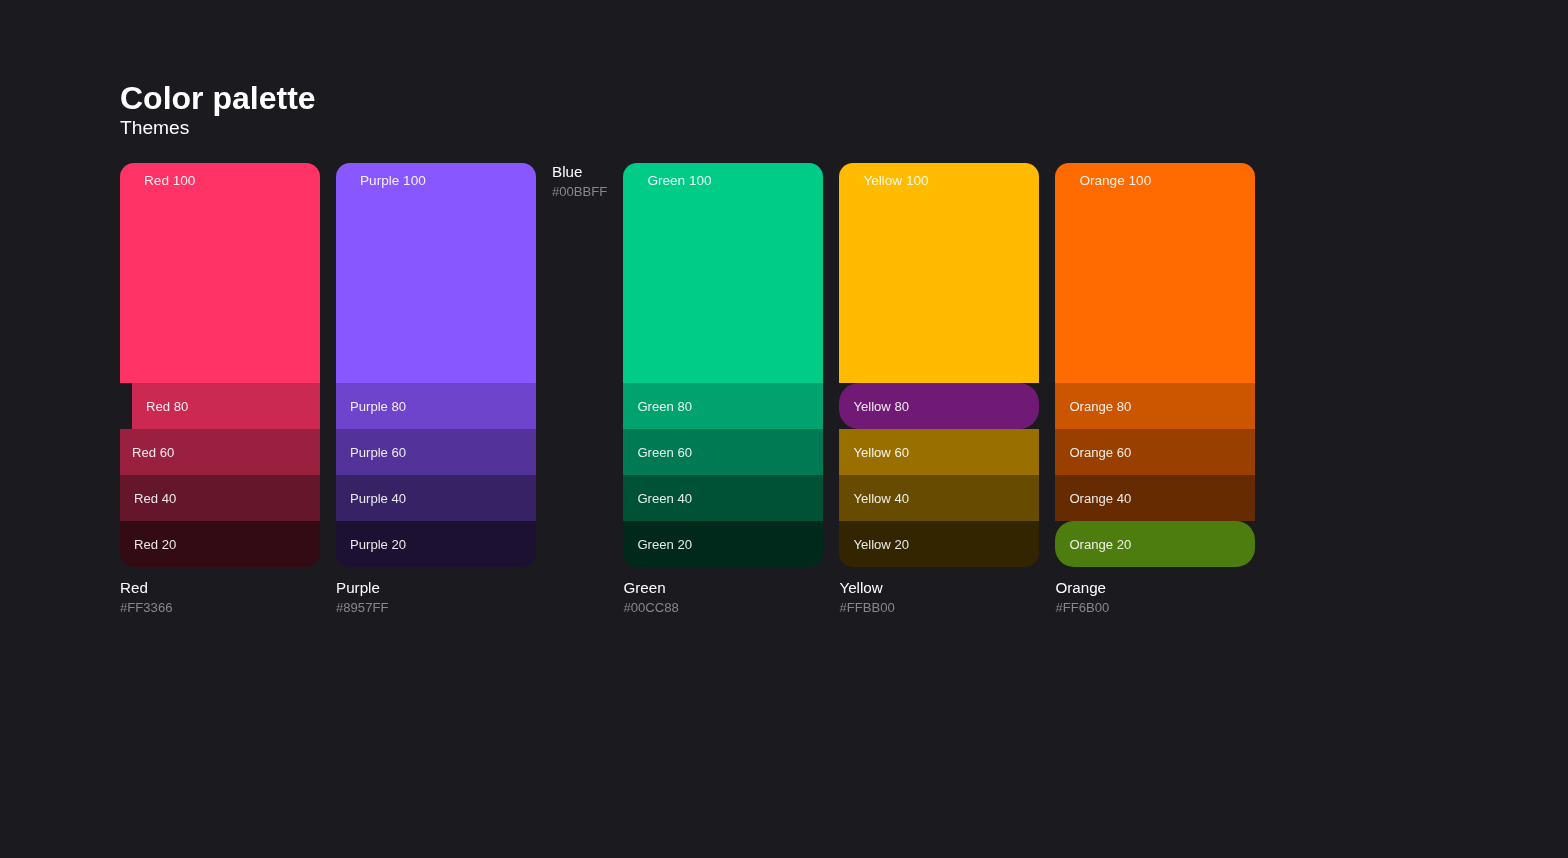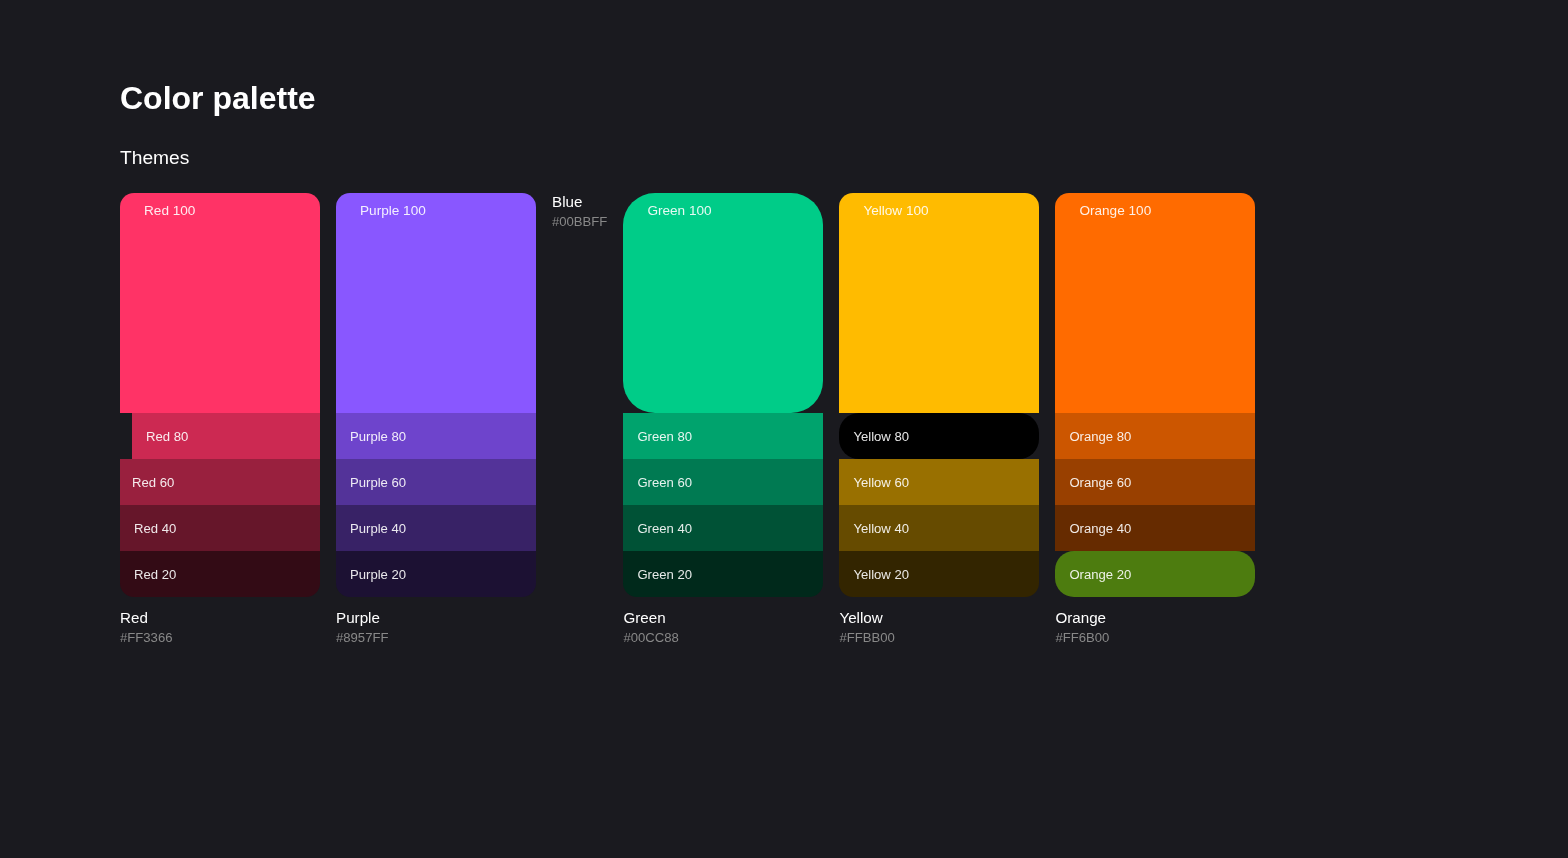--- a/index.html
+++ b/index.html
@@ -6,21 +6,20 @@
     body {
       background-color: #1a1a1f;
       color: #ffffff;
       font-family: -apple-system, BlinkMacSystemFont, 'Segoe UI', sans-serif;
       min-height: 858px;
       padding: 80px 120px;
     }
     h1 {
       font-size: 2rem;
       font-weight: 600;
-      margin-bottom: 30px;
       color: #ffffff;
     }
     h2 {
       font-size: 1.2rem;
       font-weight: 400;
       margin-bottom: 24px;
       color: #ffffff;
     }
     .palette-grid {
       display: flex;
@@ -102,35 +101,35 @@
       </div>
     </div>
     <div class="palette-column">
       <div>
         <div class="palette-label">Blue</div>
         <div class="palette-hex">#00BBFF</div>
       </div>
     </div>
     <div class="palette-column">
       <div class="color-card">
-        <div class="color-swatch main" style="background-color: rgb(0, 204, 136); border-radius: 32px;">Green 100</div>
+        <div class="color-swatch main" style="background-color: rgb(0, 204, 136);">Green 100</div>
         <div class="color-swatch shade" style="background-color: rgb(0, 163, 109);">Green 80</div>
         <div class="color-swatch shade" style="background-color: rgb(0, 122, 82);">Green 60</div>
         <div class="color-swatch shade" style="background-color: rgb(0, 82, 54);">Green 40</div>
         <div class="color-swatch shade" style="background-color: rgb(0, 41, 27);">Green 20</div>
       </div>
       <div>
         <div class="palette-label">Green</div>
         <div class="palette-hex">#00CC88</div>
       </div>
     </div>
     <div class="palette-column">
       <div class="color-card">
         <div class="color-swatch main" style="background-color: rgb(255, 187, 0);">Yellow 100</div>
-        <div class="color-swatch shade" style="background-color: #000000; border-radius: 20px;">Yellow 80</div>
+        <div class="color-swatch shade" style="background-color: #701a75; border-radius: 20px;">Yellow 80</div>
         <div class="color-swatch shade" style="background-color: rgb(153, 112, 0);">Yellow 60</div>
         <div class="color-swatch shade" style="background-color: rgb(102, 75, 0);">Yellow 40</div>
         <div class="color-swatch shade" style="background-color: rgb(51, 37, 0);">Yellow 20</div>
       </div>
       <div>
         <div class="palette-label">Yellow</div>
         <div class="palette-hex">#FFBB00</div>
       </div>
     </div>
     <div class="palette-column">

